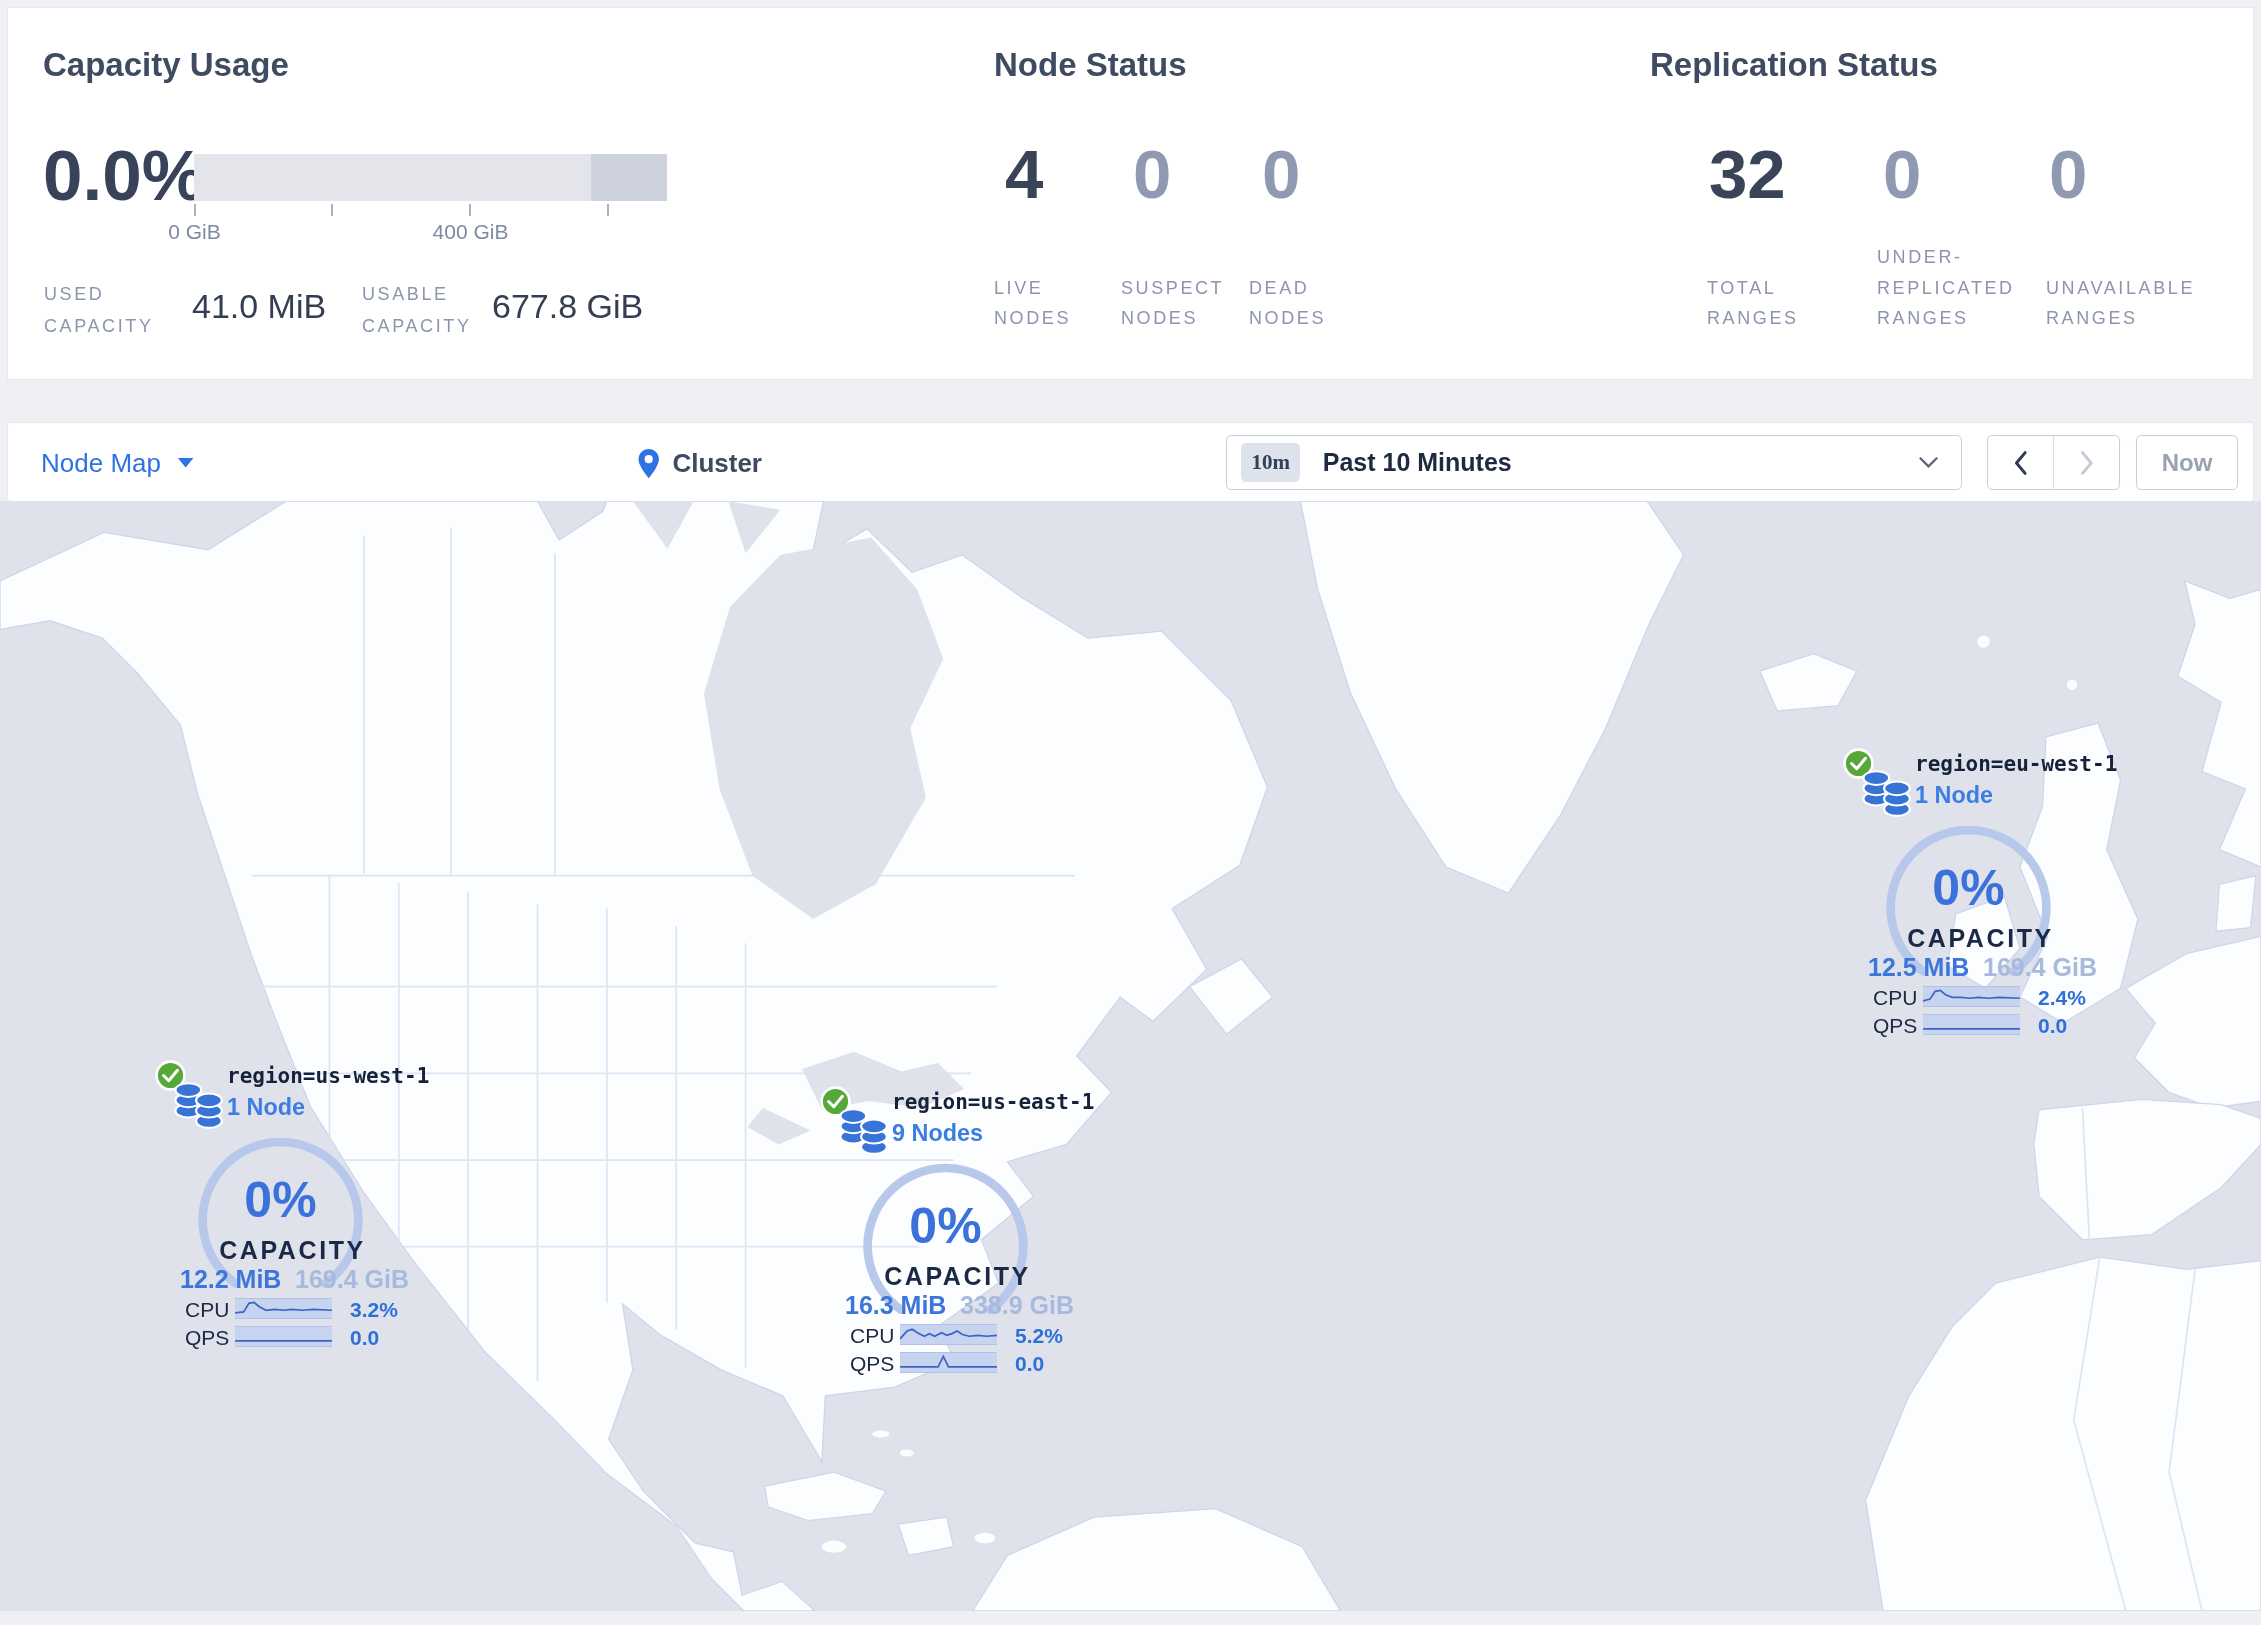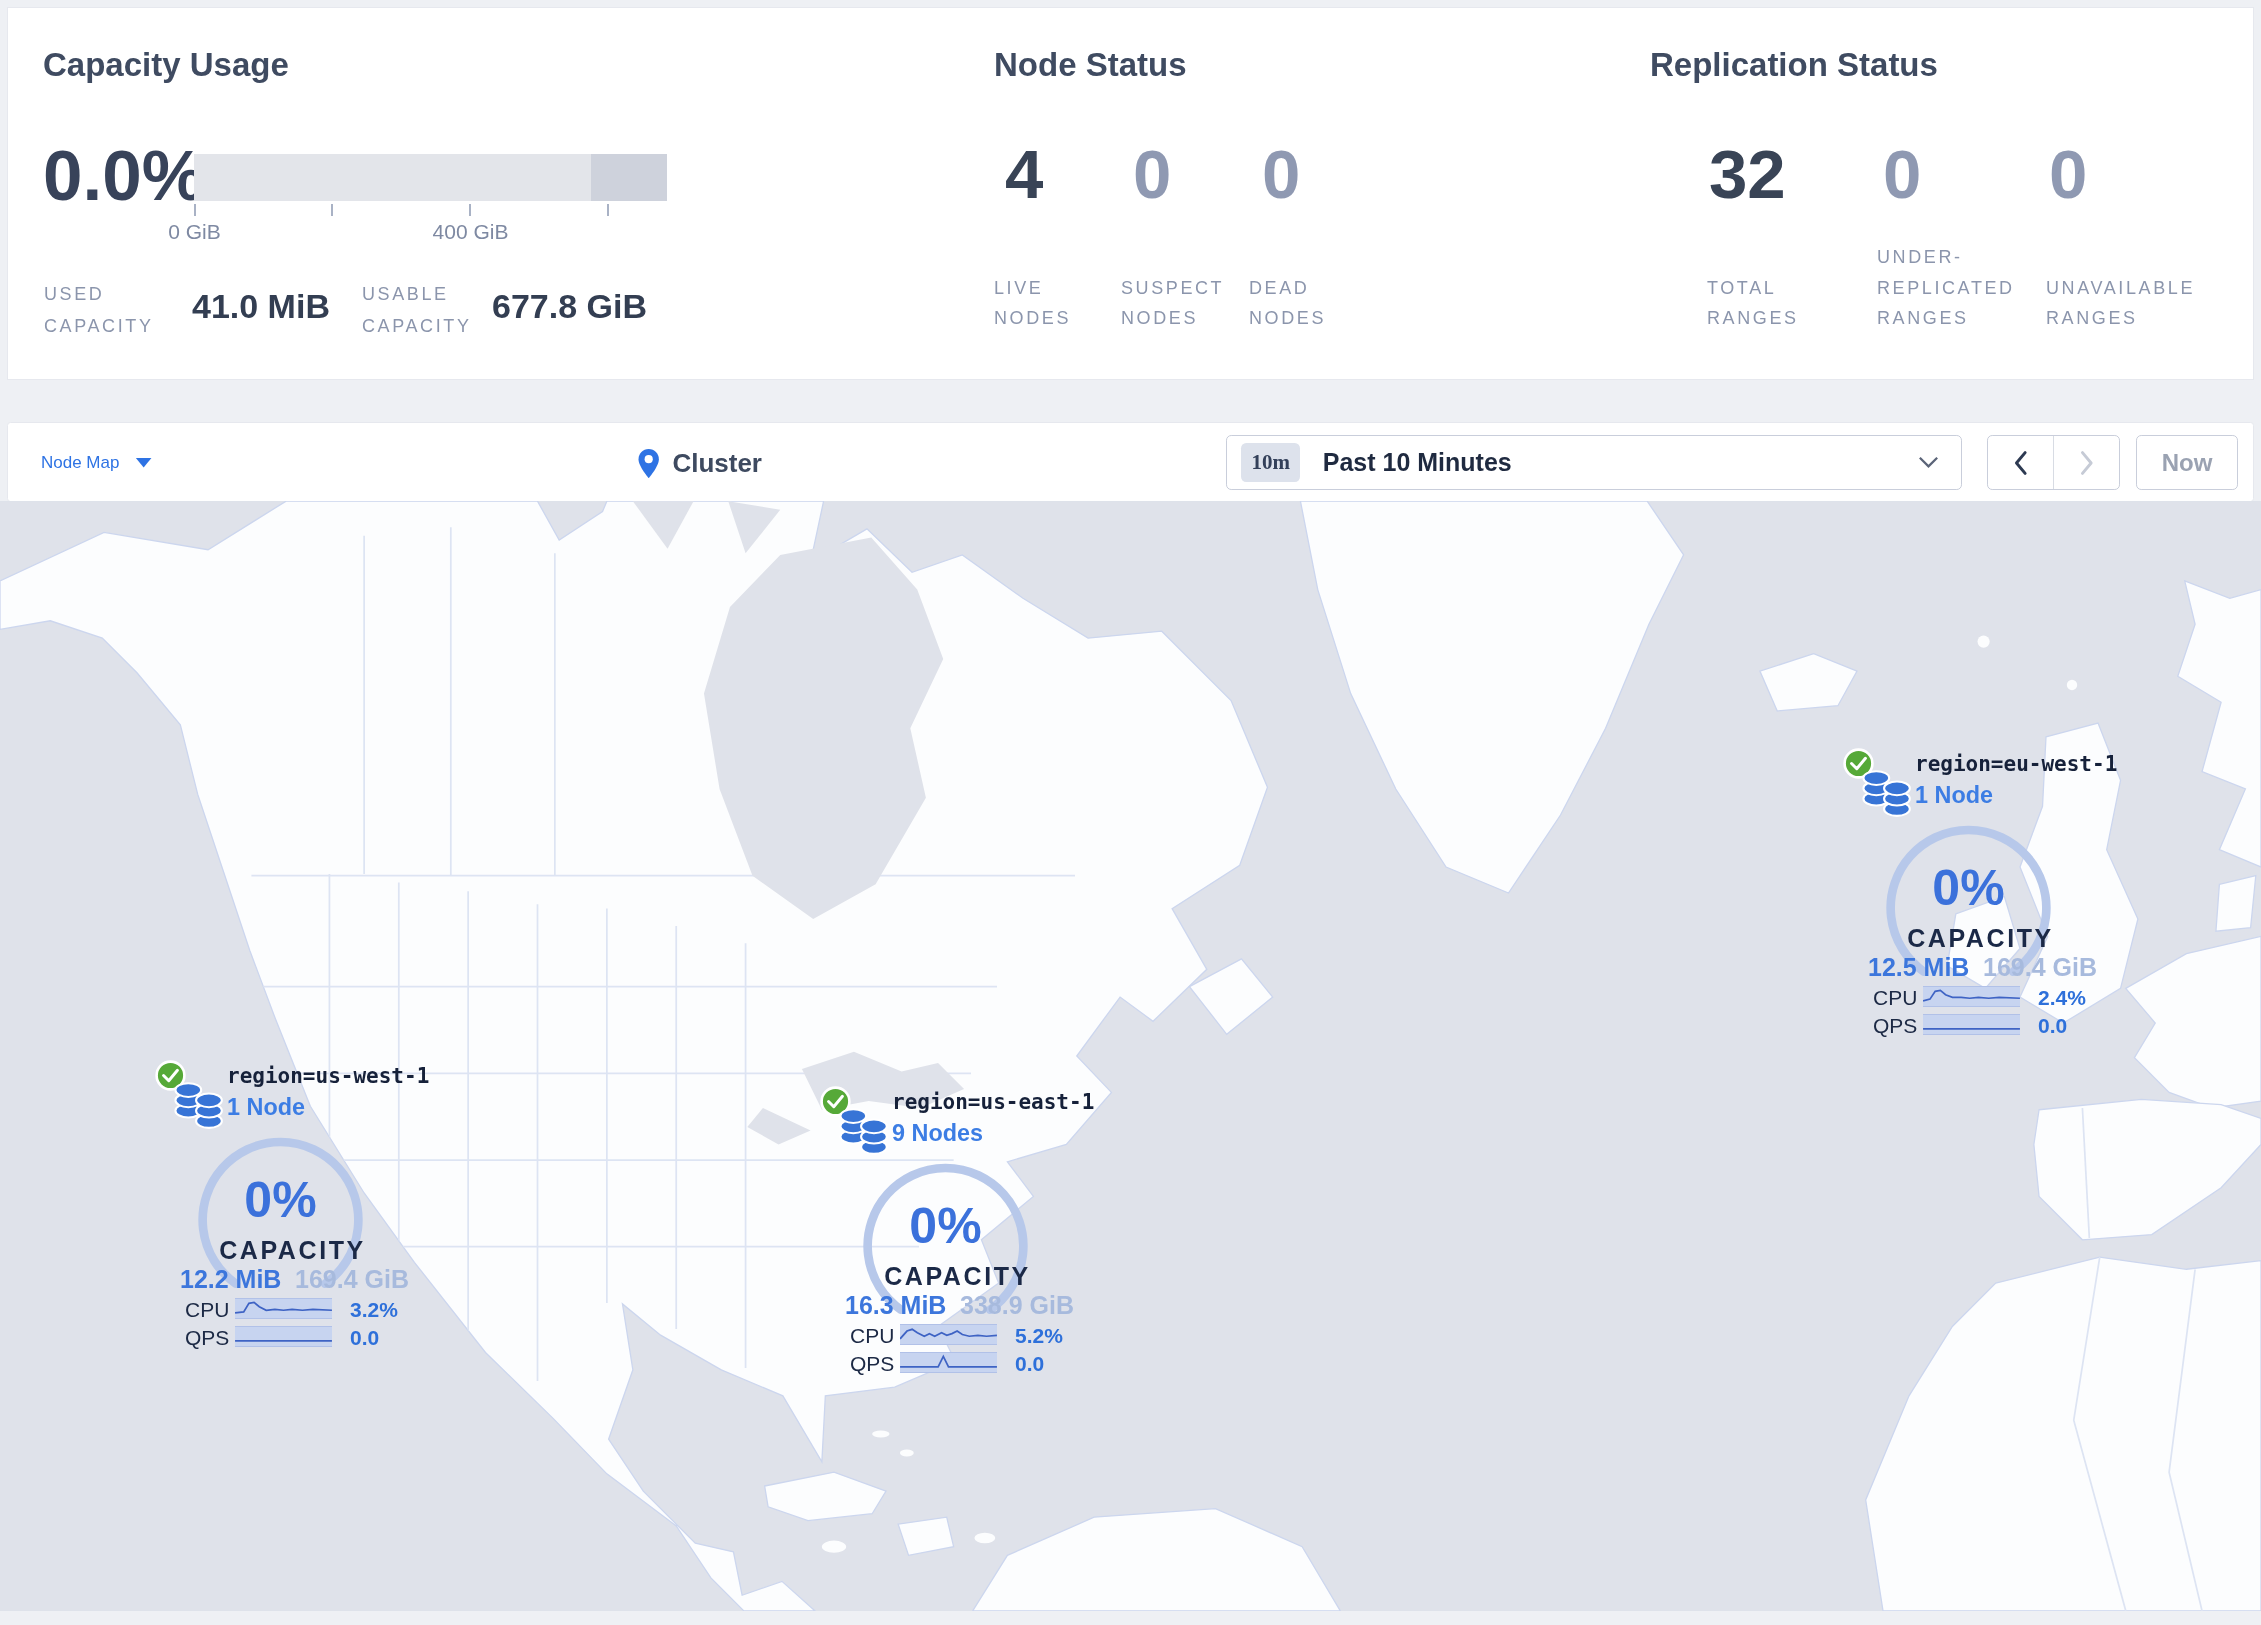--- a/index.html
+++ b/index.html
@@ -16,35 +16,35 @@
 
   .big-pct{position:absolute;left:35px;top:127px;font-size:71px;font-weight:700;color:#38435a;}
   .cap-bar{position:absolute;left:186px;top:146px;width:473px;height:47px;background:#e3e5ea;}
   .cap-bar-dark{position:absolute;right:0;top:0;width:76px;height:47px;background:#ced2dc;}
   .tick{position:absolute;top:196px;width:1.7px;height:12px;background:#a9b2c5;}
   .tick-label{position:absolute;top:212px;width:139px;text-align:center;
     font-size:21px;color:#7e89a2;}
 
   .detail-label{position:absolute;top:271px;font-size:18px;letter-spacing:2.6px;
     color:#8b95ac;line-height:1.75;width:139px;}
-  .detail-value{position:absolute;top:279px;font-size:34px;font-weight:700;color:#333e52;}
+  .detail-value{position:absolute;top:279px;font-size:34px;font-weight:400;color:#333e52;}
 
   .stat-num{position:absolute;top:132px;font-size:69px;font-weight:700;line-height:1;}
   .stat-num.dark{color:#394456;}
   .stat-num.light{color:#8f99b2;}
   .stat-label{position:absolute;bottom:45px;width:130px;font-size:18px;
     letter-spacing:2.6px;color:#8b95ac;line-height:1.7;}
   .stat-label.wide{width:153px;}
 
   
   .toolbar{position:absolute;left:7px;top:422px;width:2247px;height:80px;
     background:#ffffff;border:0.9px solid #e6e8ee;border-radius:3.5px;}
   .view-select{position:absolute;left:33px;top:0;height:80px;display:flex;
     align-items:center;gap:15.6px;cursor:pointer;}
-  .view-select-label{font-size:17px;color:#2e73e4;}
+  .view-select-label{font-size:26px;color:#2e73e4;}
   .breadcrumb{position:absolute;left:629px;top:0;height:80px;display:flex;
     align-items:center;gap:12px;}
   .breadcrumb-label{font-size:26px;font-weight:600;color:#3e4a60;}
   .time-box{position:absolute;left:1218px;top:12px;width:736px;height:55px;
     border:0.9px solid #c9cedb;border-radius:5.2px;display:flex;align-items:center;background:#fff;}
   .time-badge{margin-left:14px;background:#dde2ec;border-radius:5.2px;padding:7px 10.4px;
     font-size:21px;font-weight:700;color:#33405a;font-family:Liberation Serif, serif;}
   .time-label{margin-left:22.5px;font-size:25px;font-weight:600;color:#1f2a40;flex:1;}
   .time-chevron{margin-right:22.5px;}
   .step-group{position:absolute;left:1979px;top:12px;width:133px;height:55px;

